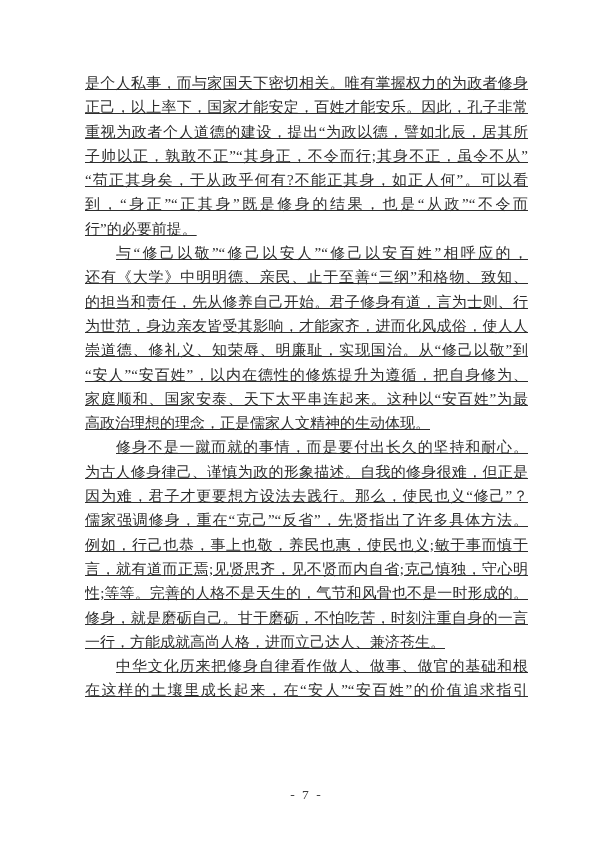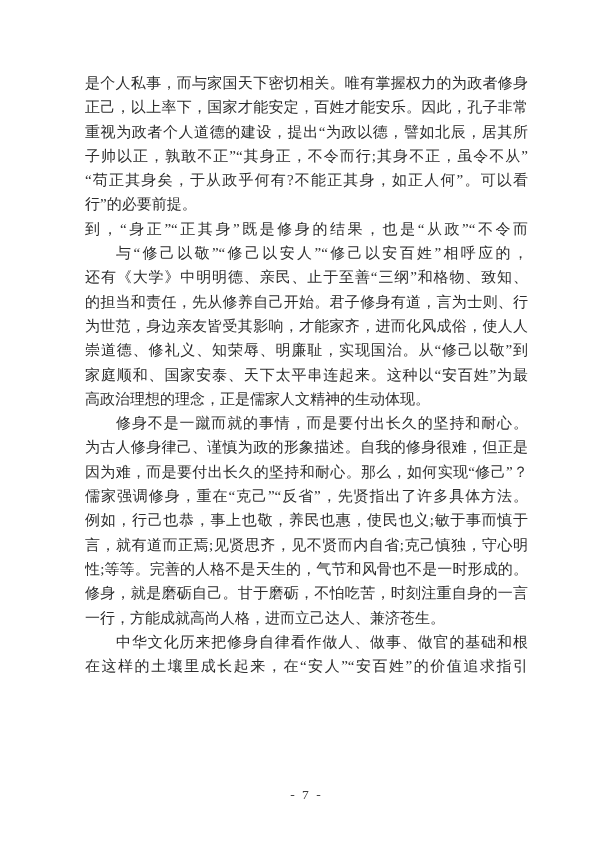--- a/index.html
+++ b/index.html
@@ -30,20 +30,21 @@
     margin: 0;
     padding: 0;
   }
   .line {
     height: 24.3px;
     line-height: 24.3px;
     font-size: 15px;
     overflow: hidden;
     white-space: normal;
     word-break: break-all;
+    text-decoration: underline;
   }
   
   .fill {
     text-align: justify;
   }
   .fill::after {
     content: "";
     display: inline-block;
     width: 100%;
     height: 0;
@@ -67,38 +68,39 @@
 
 <div class="page">
   <div class="text-block">
 
     <div class="para">
       <div class="line fill">是个人私事，而与家国天下密切相关。唯有掌握权力的为政者修身</div>
       <div class="line fill">正己，以上率下，国家才能安定，百姓才能安乐。因此，孔子非常</div>
       <div class="line fill">重视为政者个人道德的建设，提出“为政以德，譬如北辰，居其所</div>
       <div class="line fill">子帅以正，孰敢不正”“其身正，不令而行;其身不正，虽令不从”</div>
       <div class="line fill">“苟正其身矣，于从政乎何有?不能正其身，如正人何”。可以看</div>
+      <div class="line fill">到，“身正”“正其身”既是修身的结果，也是“从政”“不令而</div>
       <div class="line">行”的必要前提。</div>
-      <div class="line fill">到，“身正”“正其身”既是修身的结果，也是“从政”“不令而</div>
     </div>
 
     <div class="para">
       <div class="line fill indent">与“修己以敬”“修己以安人”“修己以安百姓”相呼应的，</div>
       <div class="line fill">还有《大学》中明明德、亲民、止于至善“三纲”和格物、致知、</div>
       <div class="line fill">的担当和责任，先从修养自己开始。君子修身有道，言为士则、行</div>
       <div class="line fill">为世范，身边亲友皆受其影响，才能家齐，进而化风成俗，使人人</div>
       <div class="line fill">崇道德、修礼义、知荣辱、明廉耻，实现国治。从“修己以敬”到</div>
+      <div class="line fill">“安人”“安百姓”，以内在德性的修炼提升为遵循，把自身修为、</div>
       <div class="line fill">家庭顺和、国家安泰、天下太平串连起来。这种以“安百姓”为最</div>
       <div class="line">高政治理想的理念，正是儒家人文精神的生动体现。</div>
     </div>
 
     <div class="para">
       <div class="line fill indent">修身不是一蹴而就的事情，而是要付出长久的坚持和耐心。《诗</div>
       <div class="line fill">为古人修身律己、谨慎为政的形象描述。自我的修身很难，但正是</div>
-      <div class="line fill">因为难，而是要付出长久的坚持和耐心。那么，如何实现“修己”？</div>
+      <div class="line fill">因为难，君子才更要想方设法去践行。那么，使民也义“修己”？</div>
       <div class="line fill">儒家强调修身，重在“克己”“反省”，先贤指出了许多具体方法。</div>
       <div class="line fill">例如，行己也恭，事上也敬，养民也惠，使民也义;敏于事而慎于</div>
       <div class="line fill">言，就有道而正焉;见贤思齐，见不贤而内自省;克己慎独，守心明</div>
       <div class="line fill">性;等等。完善的人格不是天生的，气节和风骨也不是一时形成的。</div>
       <div class="line fill">修身，就是磨砺自己。甘于磨砺，不怕吃苦，时刻注重自身的一言</div>
       <div class="line">一行，方能成就高尚人格，进而立己达人、兼济苍生。</div>
     </div>
 
     <div class="para">
       <div class="line fill indent">中华文化历来把修身自律看作做人、做事、做官的基础和根本。</div>

